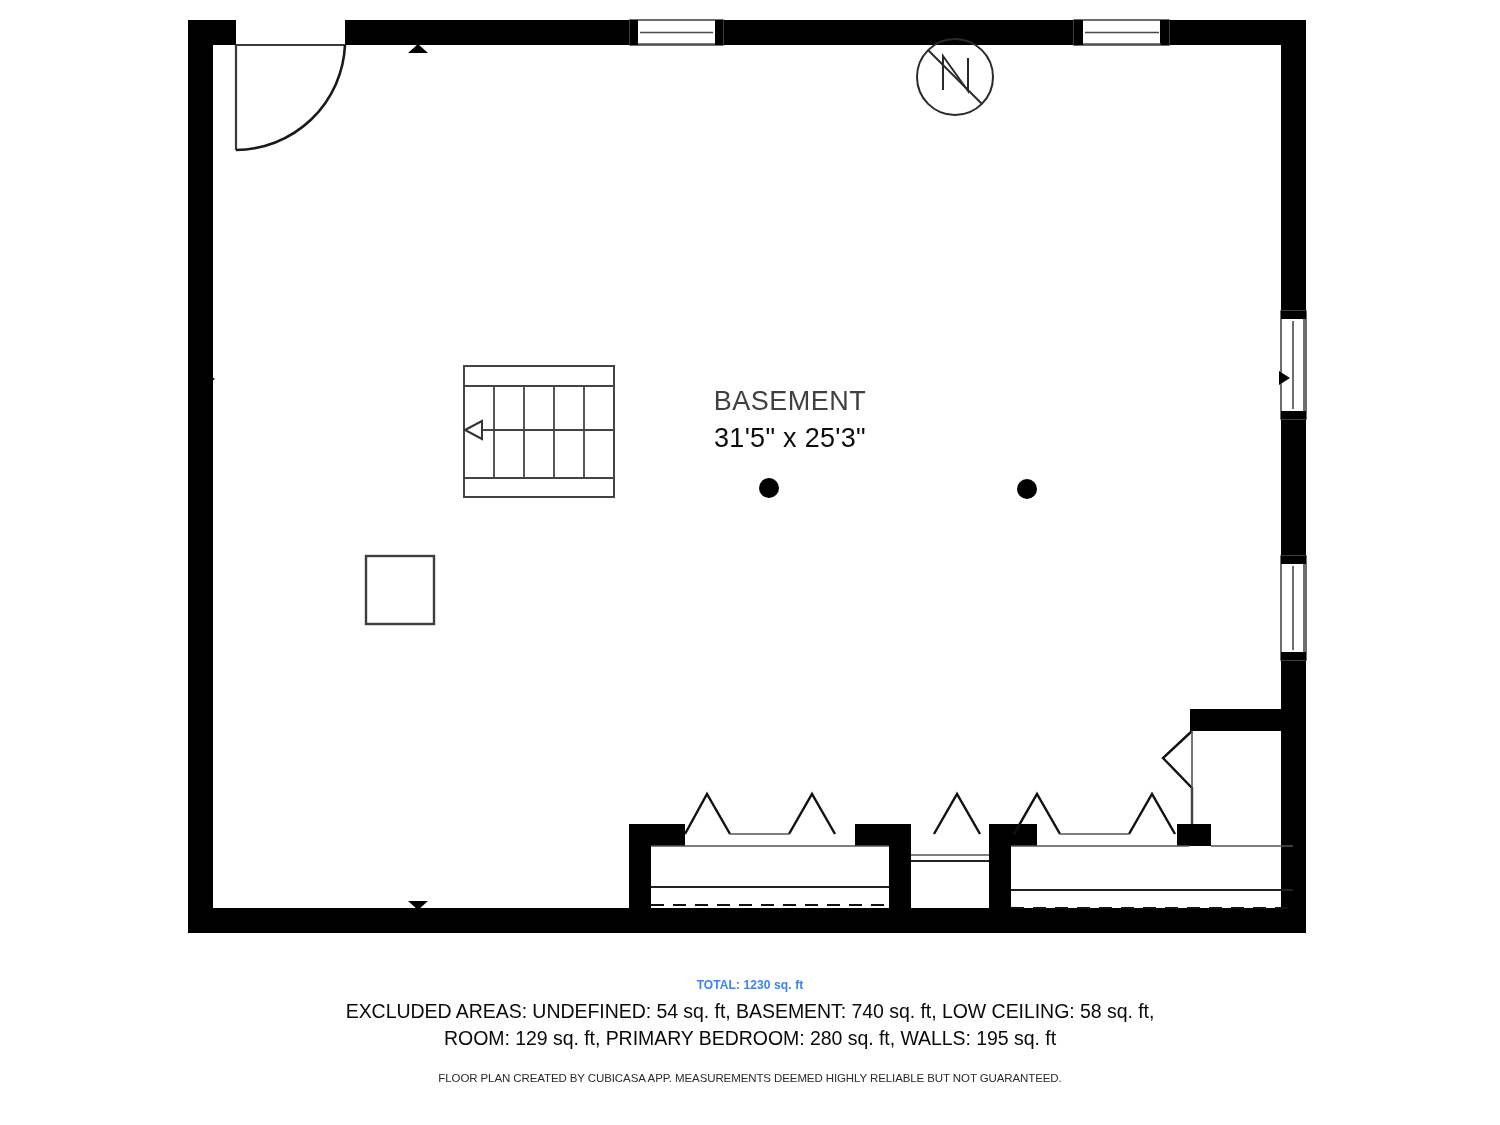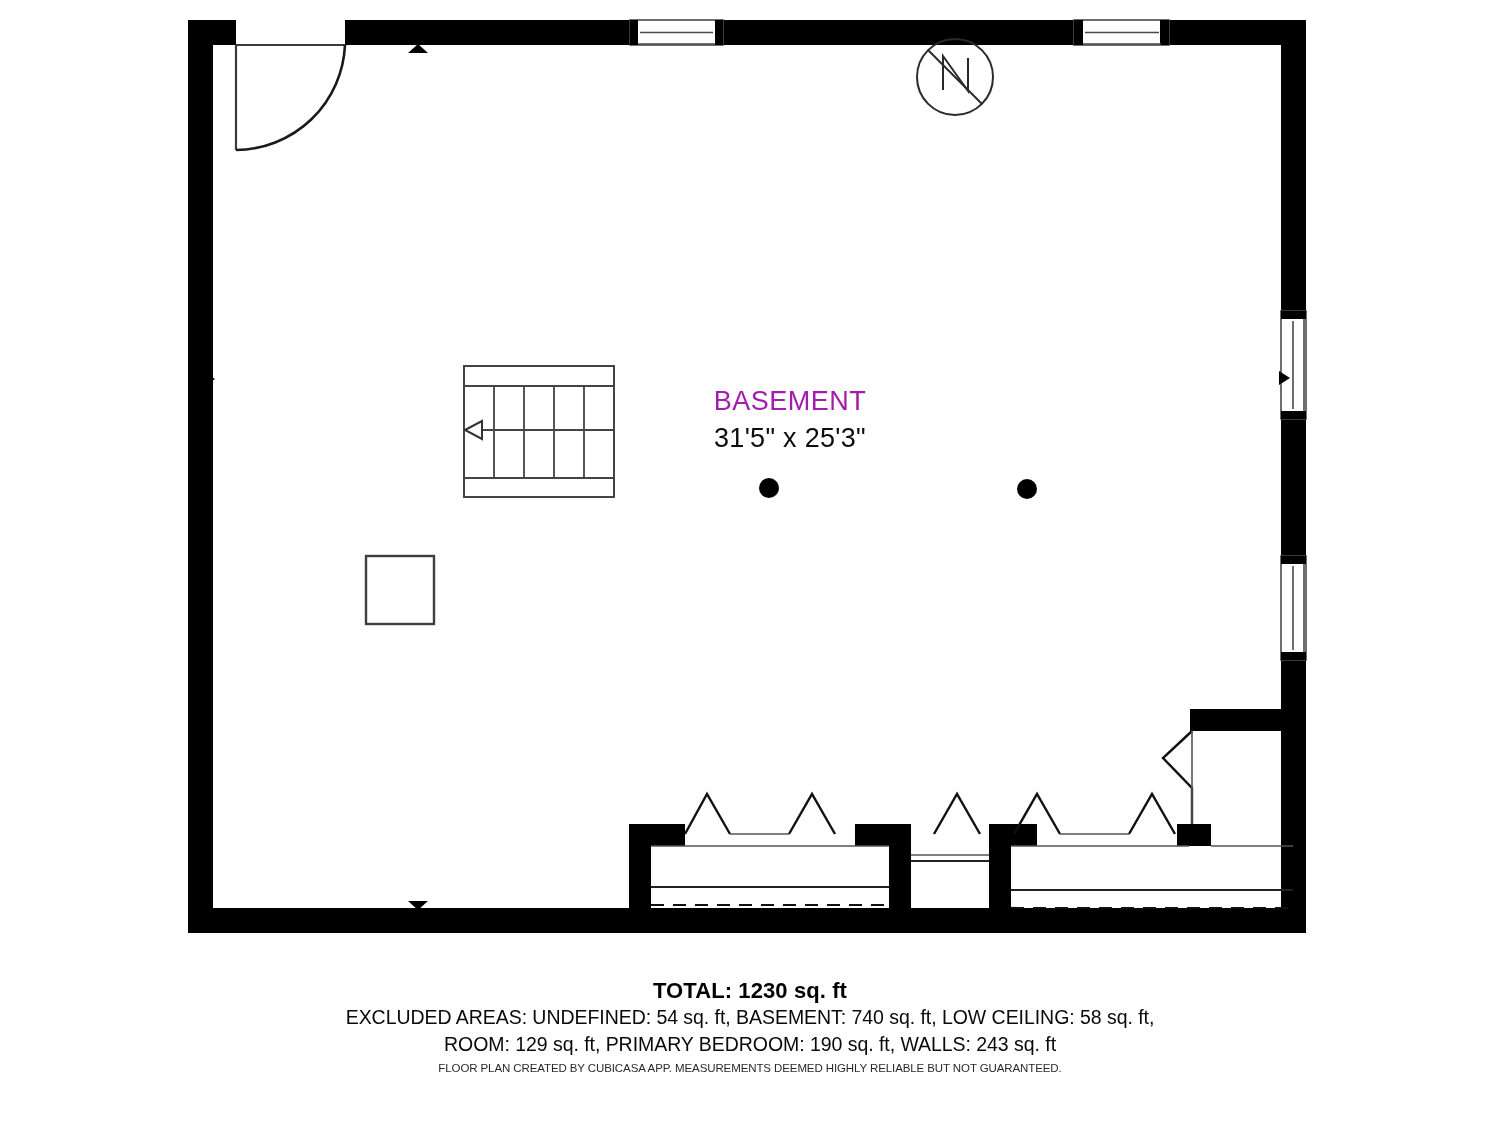--- a/index.html
+++ b/index.html
@@ -104,53 +104,54 @@
 
   .room-label-group {
     position: absolute;
     text-align: center;
     line-height: 1.18;
     pointer-events: none;
   }
   .room-name {
     font-size: 27px;
     letter-spacing: 0.5px;
-    color: #a21caf;
+    color: #404040;
     white-space: nowrap;
     text-align: center;
   }
   .room-dims {
     font-size: 27px;
     letter-spacing: 0.3px;
     color: #0d0d0d;
     white-space: nowrap;
     margin-top: 5px;
   }
 
   #caption-block {
     position: absolute;
     left: 0;
     top: 978px;
     width: 1500px;
     text-align: center;
   }
   .caption-total {
-    font-size: 22px;
+    font-size: 12px;
     font-weight: bold;
-    color: #000000;
+    color: #3b82f6;
     letter-spacing: 0.1px;
+    margin-bottom: 6px;
   }
   .caption-line {
     font-size: 19.5px;
     color: #0a0a0a;
     letter-spacing: -0.05px;
     line-height: 1.38;
   }
   .caption-disclaimer {
-    margin-top: 4px;
+    margin-top: 20px;
     font-size: 11.5px;
     color: #2a2a2a;
     letter-spacing: -0.1px;
   }
 </style>
 </head>
 <body>
 
 <div id="floorplan-page">
 
@@ -293,17 +294,17 @@
   </svg>
 
   <div class="room-label-group" style="left:630px; top:386px; width:320px;">
     <div class="room-name">BASEMENT</div>
     <div class="room-dims">31'5" x 25'3"</div>
   </div>
 
   <div id="caption-block">
     <div class="caption-total">TOTAL: 1230 sq. ft</div>
     <div class="caption-line">EXCLUDED AREAS: UNDEFINED: 54 sq. ft, BASEMENT: 740 sq. ft, LOW CEILING: 58 sq. ft,</div>
-    <div class="caption-line">ROOM: 129 sq. ft, PRIMARY BEDROOM: 190 sq. ft, WALLS: 243 sq. ft</div>
+    <div class="caption-line">ROOM: 129 sq. ft, PRIMARY BEDROOM: 280 sq. ft, WALLS: 195 sq. ft</div>
     <div class="caption-disclaimer">FLOOR PLAN CREATED BY CUBICASA APP. MEASUREMENTS DEEMED HIGHLY RELIABLE BUT NOT GUARANTEED.</div>
   </div>
 
 </div>
 
 </body></html>

